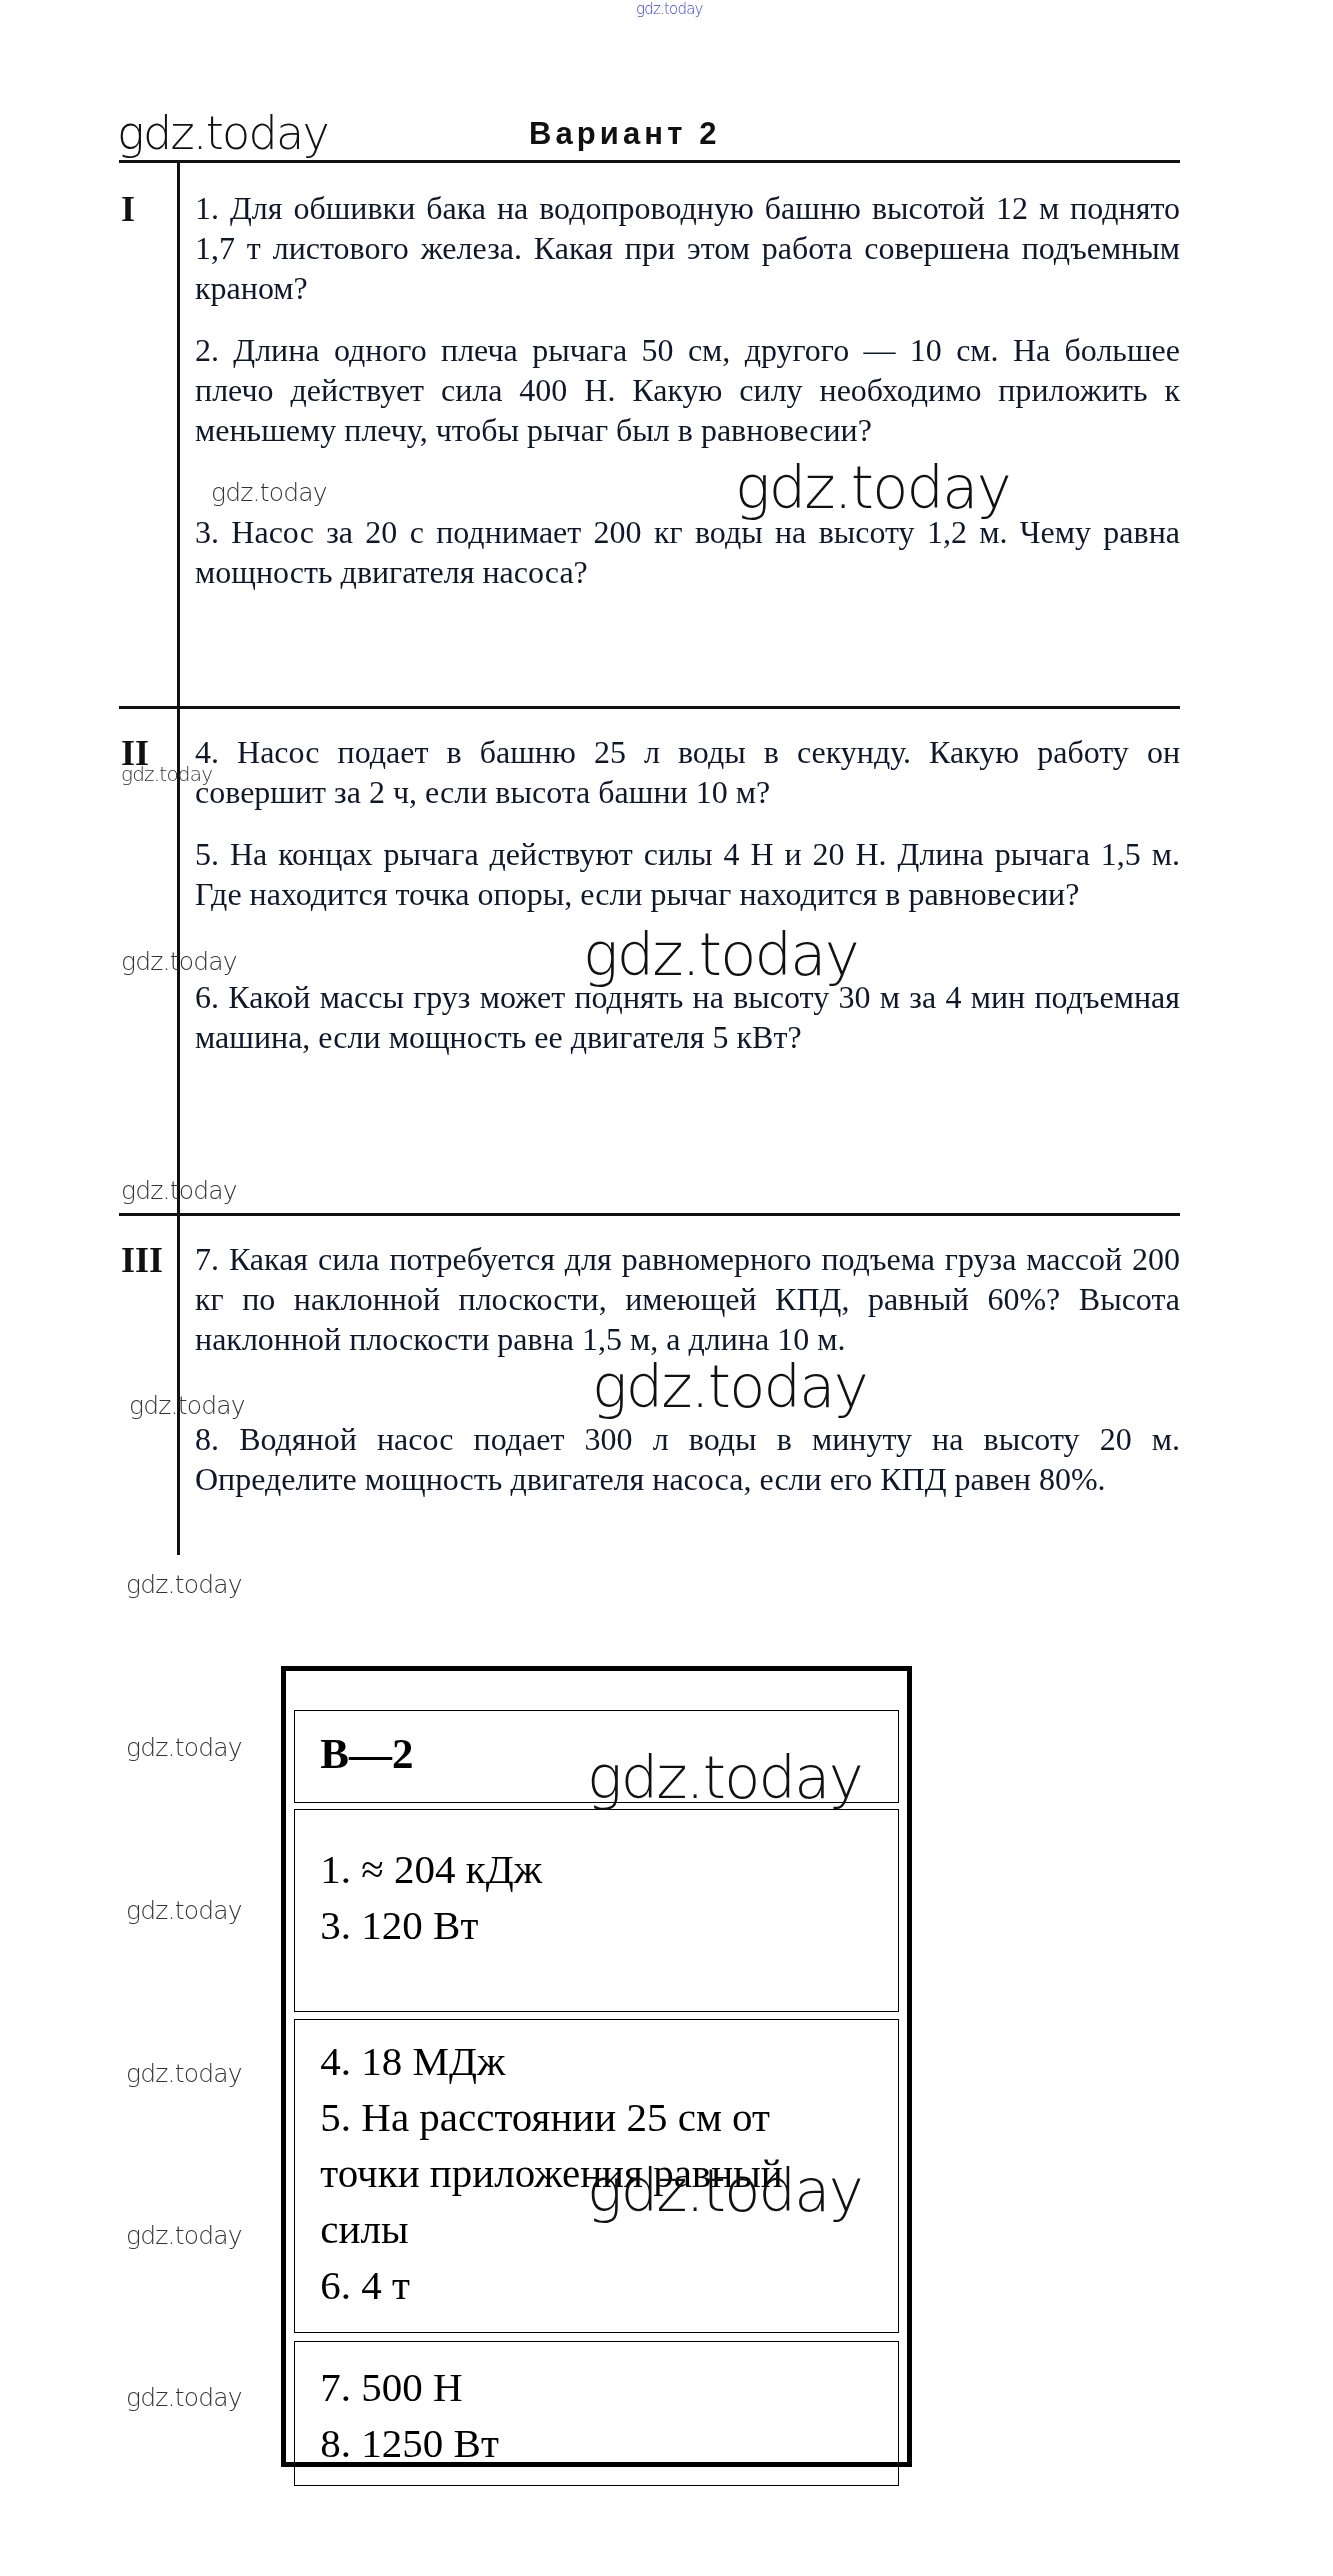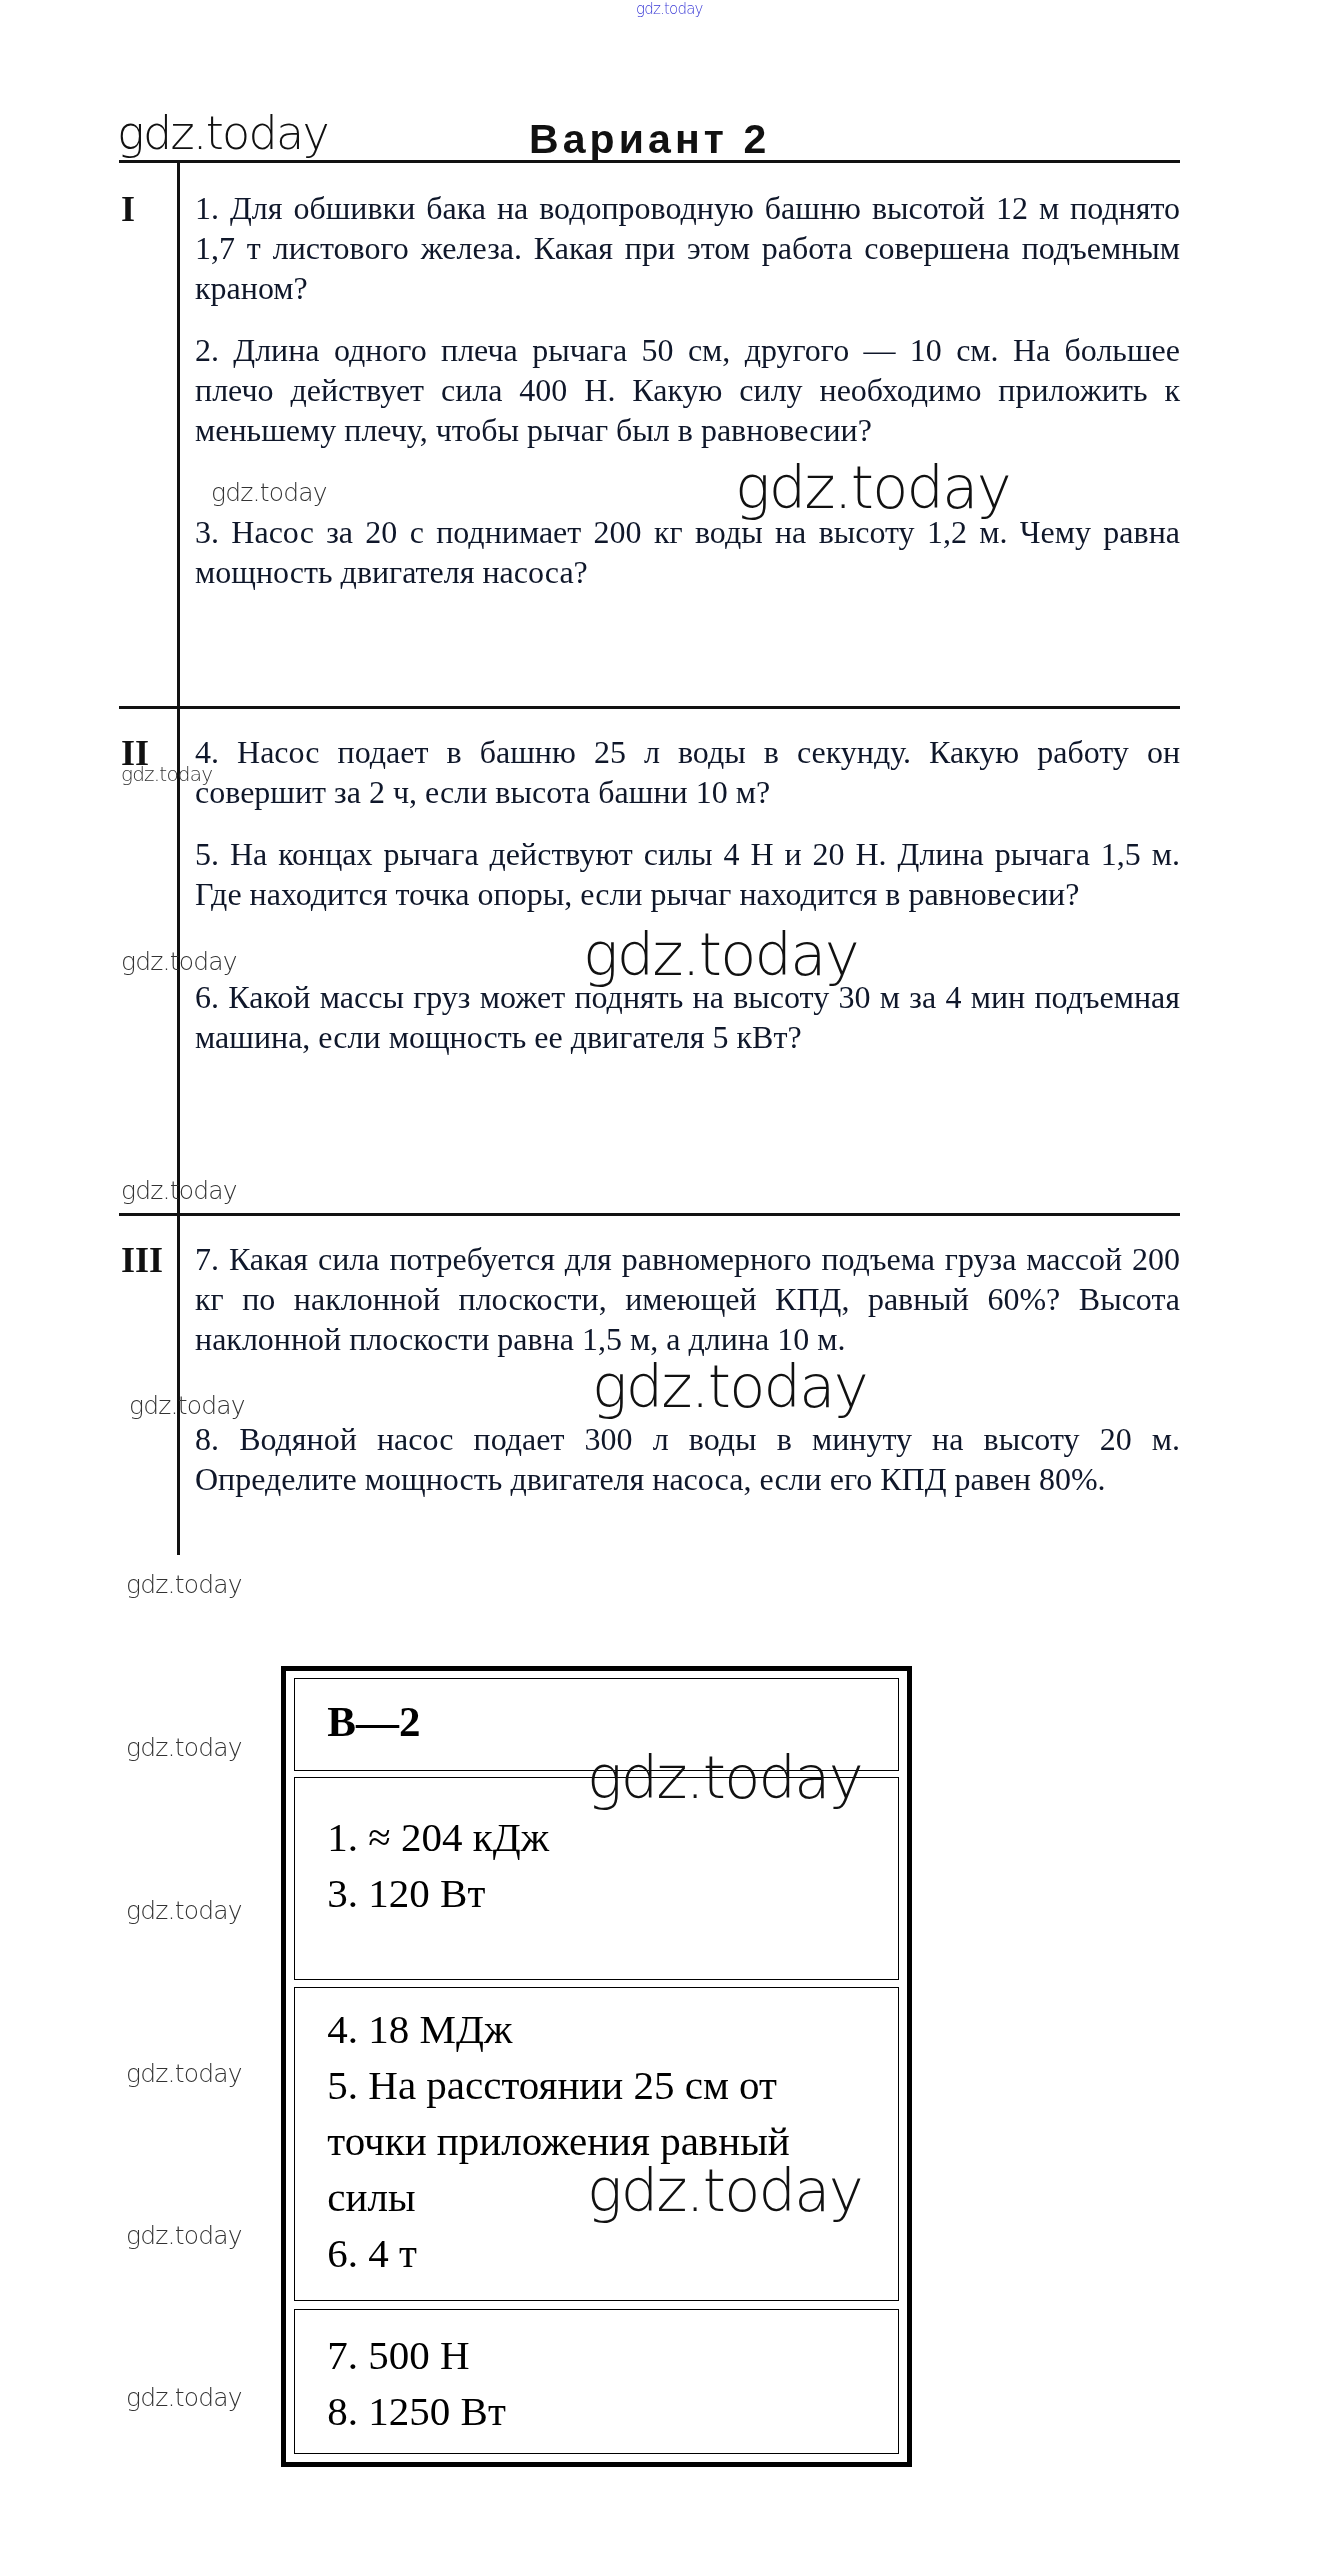--- a/index.html
+++ b/index.html
@@ -2,27 +2,27 @@
 <html style="font-size:13.2px"><head>
 <meta charset="utf-8">
 <style>
   html, body { margin:0; padding:0; background:#ffffff; }
   body { width:1333px; height:2576px; position:relative; overflow:hidden; color:#111; }
   .wm { position:absolute; font-family:"DejaVu Sans", sans-serif; font-weight:200; color:#222; letter-spacing:-0.8px; white-space:nowrap; }
   .wm-sm { font-size:25px; color:#333; }
   .wm-lg { font-size:59px; color:#111; letter-spacing:-1.7px; }
   .wm-top { font-size:15px; color:#3b3bd6; }
   .wm-head { font-size:46px; color:#111; letter-spacing:-1.7px; }
-  .title { position:absolute; left:529px; top:116px; font-family:"Liberation Sans", sans-serif; font-weight:bold; font-size:41px; letter-spacing:4.1px; color:#111; }
+  .title { position:absolute; left:529px; top:116px; font-family:"Liberation Sans", sans-serif; font-weight:bold; font-size:31px; letter-spacing:4.1px; color:#111; }
   .hrule { position:absolute; left:119px; width:1061px; height:3.3px; background:#111; }
   .vrule { position:absolute; left:177px; top:162px; width:2.5px; height:1393px; background:#111; }
   .roman { position:absolute; left:121px; font-family:"Liberation Serif", serif; font-weight:bold; font-size:36px; color:#111; }
   .problem { position:absolute; left:195px; width:985px; font-family:"Liberation Serif", serif; font-weight:normal; font-size:32px; line-height:40px; text-align:justify; color:#0f172a; }
   .ans-box { position:absolute; left:281px; top:1666px; width:631px; height:801px; border:5.8px solid #000; box-sizing:border-box; }
-  .ans-cell { position:absolute; left:8.3px; right:8.3px; border:1.7px solid #000; box-sizing:border-box; padding-left:32px; font-family:"Liberation Serif", serif; font-size:41px; line-height:56px; color:#000; }
+  .ans-cell { position:absolute; left:8.3px; right:8.3px; border:1.7px solid #000; box-sizing:border-box; padding-left:25px; font-family:"Liberation Serif", serif; font-size:41px; line-height:56px; color:#000;margin-top:32px; }
   .ans-head { font-weight:bold; font-size:43px; }
 </style>
 </head>
 <body>
 
 <div class="wm wm-top" style="left:636px; top:0px;">gdz.today</div>
 <div class="wm wm-head" style="left:117px; top:106px;">gdz.today</div>
 
 <div class="title">Вариант 2</div>
 

